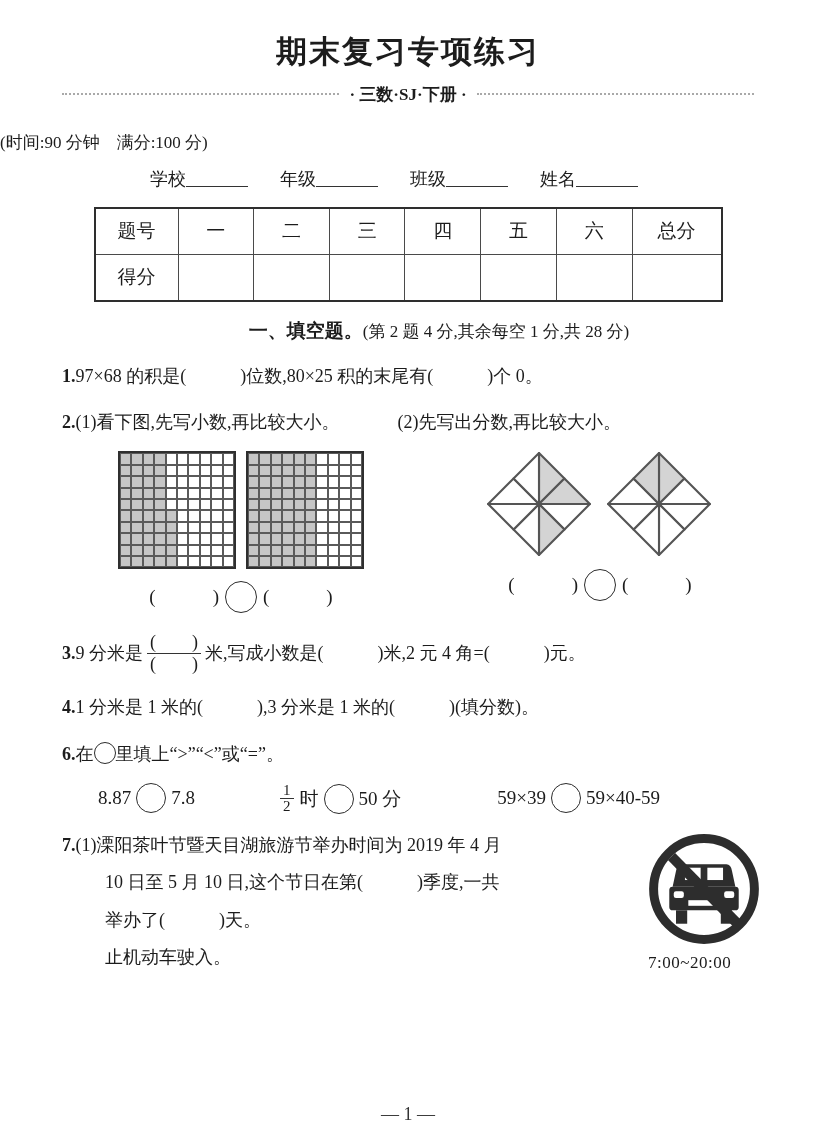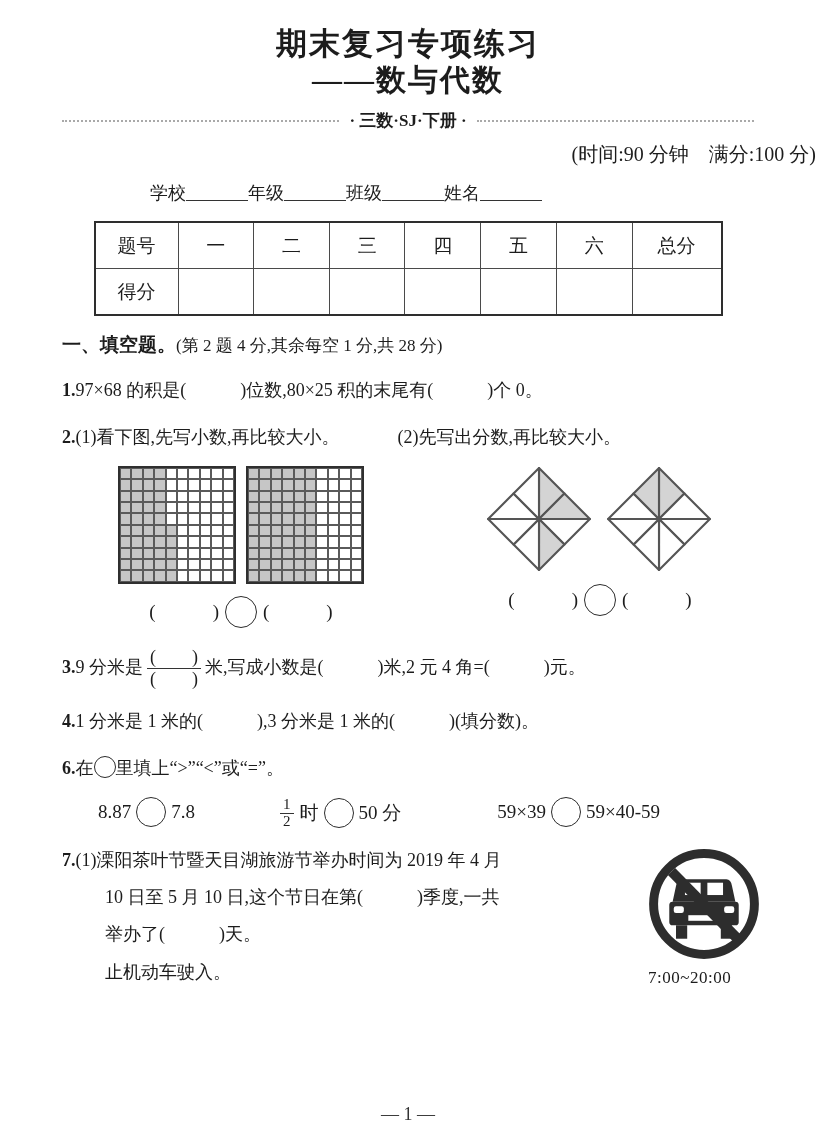--- a/index.html
+++ b/index.html
@@ -1,36 +1,36 @@
 <!DOCTYPE html>
 <html><head>
 <meta charset="utf-8">
 <style>
   html,body{margin:0;padding:0;background:#fff;}
   .page{
     position:relative; width:816px; height:1145px; box-sizing:border-box;
-    padding-top:26px; background:#fff; color:#1c1c1c; overflow:hidden;
+    padding-top:34px; background:#fff; color:#1c1c1c; overflow:hidden;
     font-family:"Liberation Serif","DejaVu Serif",serif;
   }
   
   .title{ text-align:center; font-weight:700; font-size:31px; line-height:1.18; letter-spacing:2px;}
   .title2{ text-align:center; font-weight:700; font-size:30px; line-height:1.15; letter-spacing:2px;}
   .divider{ display:flex; align-items:center; margin:12px 62px 0;text-align:right; }
   .divider .rule{ flex:1; border-top:2px dotted #a9a9a9; height:0;}
   .divider .edition{ padding:0 10px; font-size:17px; font-weight:700; white-space:nowrap;}
-  .meta{ text-align:right; font-size:20px; margin-top:9px;}
-  .students{ display:flex; justify-content:flex-start; margin:13px 0 16px 150px; font-size:18px; }
+  .meta{ text-align:left; font-size:17px; margin-top:25px;}
+  .students{ display:flex; justify-content:flex-start; margin:13px 0 16px 150px; font-size:18px; gap:32px;}
   .students .blank{ display:inline-block; width:62px; border-bottom:1px solid #333; height:18px; vertical-align:-2px;}
   
   table.score{ border-collapse:collapse; width:629px; margin:13px auto 0; table-layout:fixed; border:2px solid #2e2e2e;}
   table.score td{ border:1px solid #4a4a4a; height:43px; text-align:center; font-size:19px; }
   table.score td.first{ width:80px;}
   table.score td.last{ width:86px;}
   
-  .sec-head{ margin:16px 0 0 62px; font-size:19px;}
+  .sec-head{ margin:16px 0 0 62px; font-size:19px;text-align:center;}
   .sec-head .b{ font-weight:700;}
   .sec-head .note{ font-size:17px;}
   .q{ margin:19px 40px 0 62px; font-size:18px; line-height:1.55;}
   .qnum{ font-weight:700; }
   .indent{ padding-left:25px;}
   .indent2{ padding-left:43px;}
   
   .figrow{ display:flex; margin-top:14px;}
   .figcol-left{ margin-left:118px; width:246px;}
   .figcol-right{ margin-left:122px; width:228px;}
@@ -64,21 +64,20 @@
   .sign-label{ font-size:17px; margin-top:4px; letter-spacing:0.5px;}
   
   .footer{ position:absolute; bottom:20px; left:0; width:100%; text-align:center; font-size:18px; color:#333;}
 </style>
 </head>
 <body>
 
 <div class="page">
 
   <div class="title">期末复习专项练习</div>
-  <div class="title2">——数与代数</div>
 
   <div class="divider">
     <span class="rule"></span>
     <span class="edition">·  三数·SJ·下册  ·</span>
     <span class="rule"></span>
   </div>
 
   <div class="meta">(时间:90 分钟　满分:100 分)</div>
 
   <div class="students">

